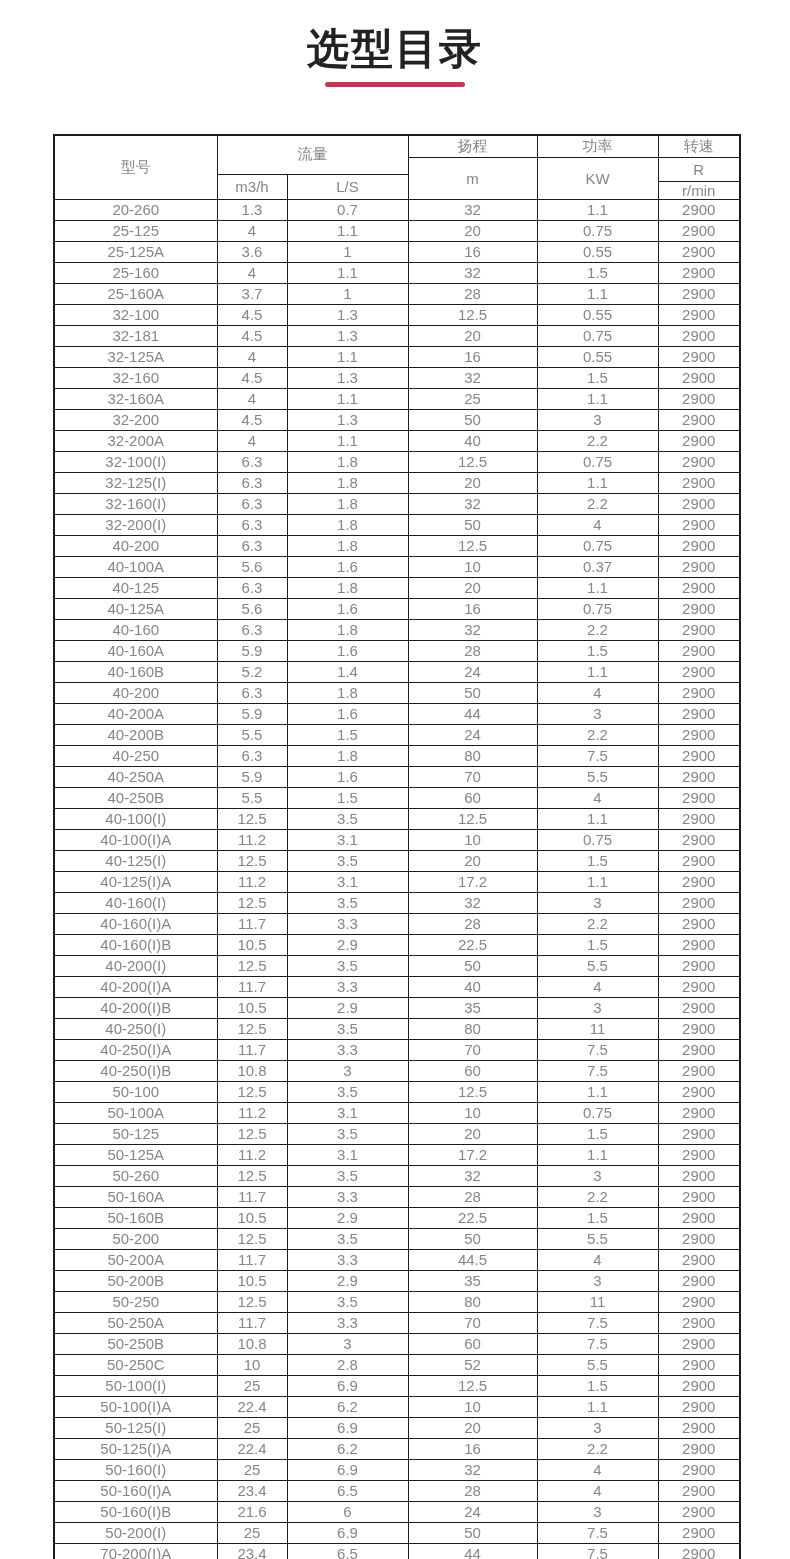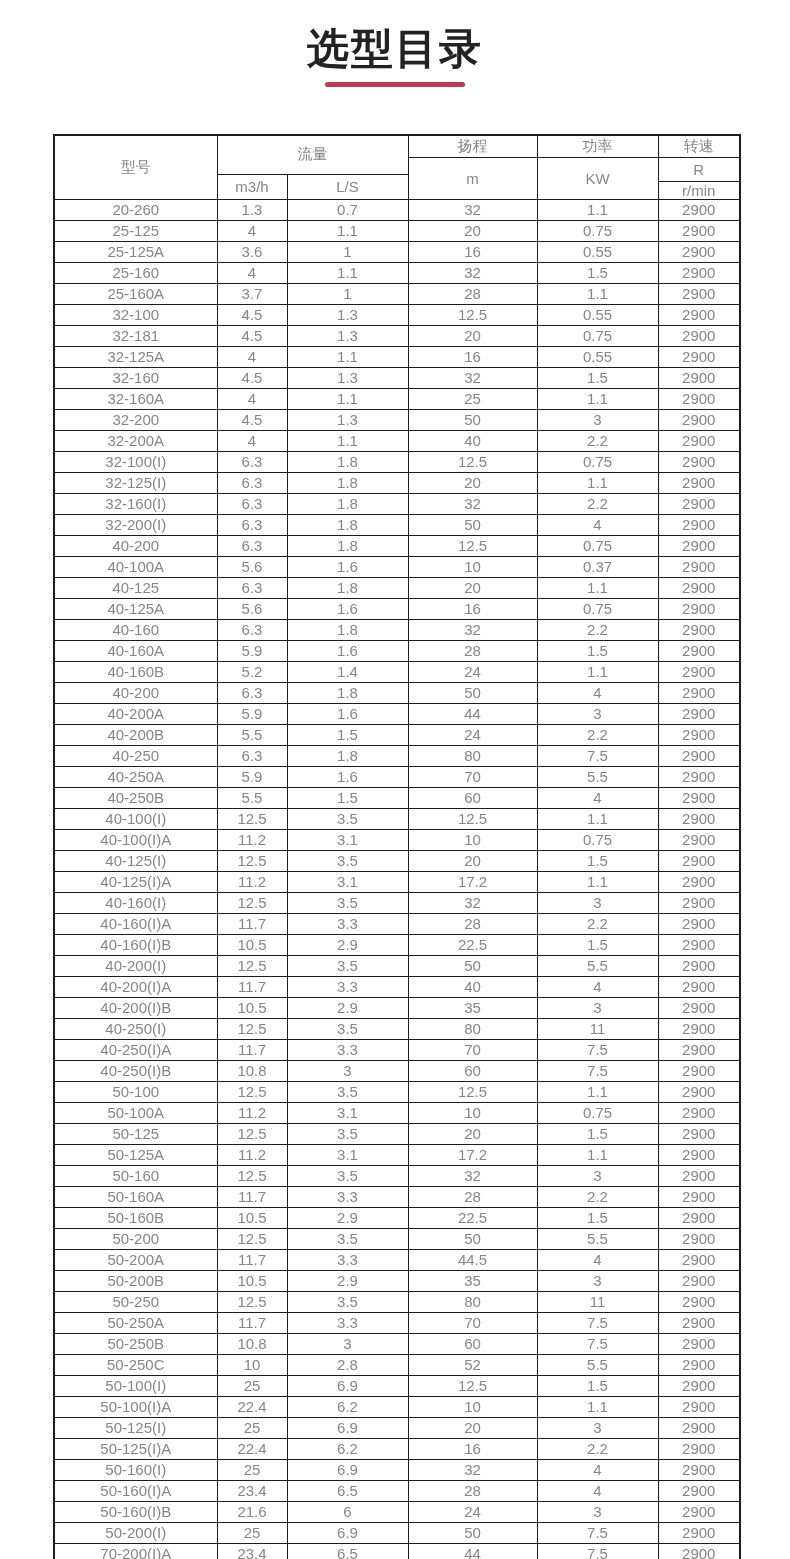--- a/index.html
+++ b/index.html
@@ -467,21 +467,21 @@
         </tr>
         <tr>
           <td>50-125A</td>
           <td>11.2</td>
           <td>3.1</td>
           <td>17.2</td>
           <td>1.1</td>
           <td>2900</td>
         </tr>
         <tr>
-          <td>50-160</td>
+          <td>50-260</td>
           <td>12.5</td>
           <td>3.5</td>
           <td>32</td>
           <td>3</td>
           <td>2900</td>
         </tr>
         <tr>
           <td>50-160A</td>
           <td>11.7</td>
           <td>3.3</td>

